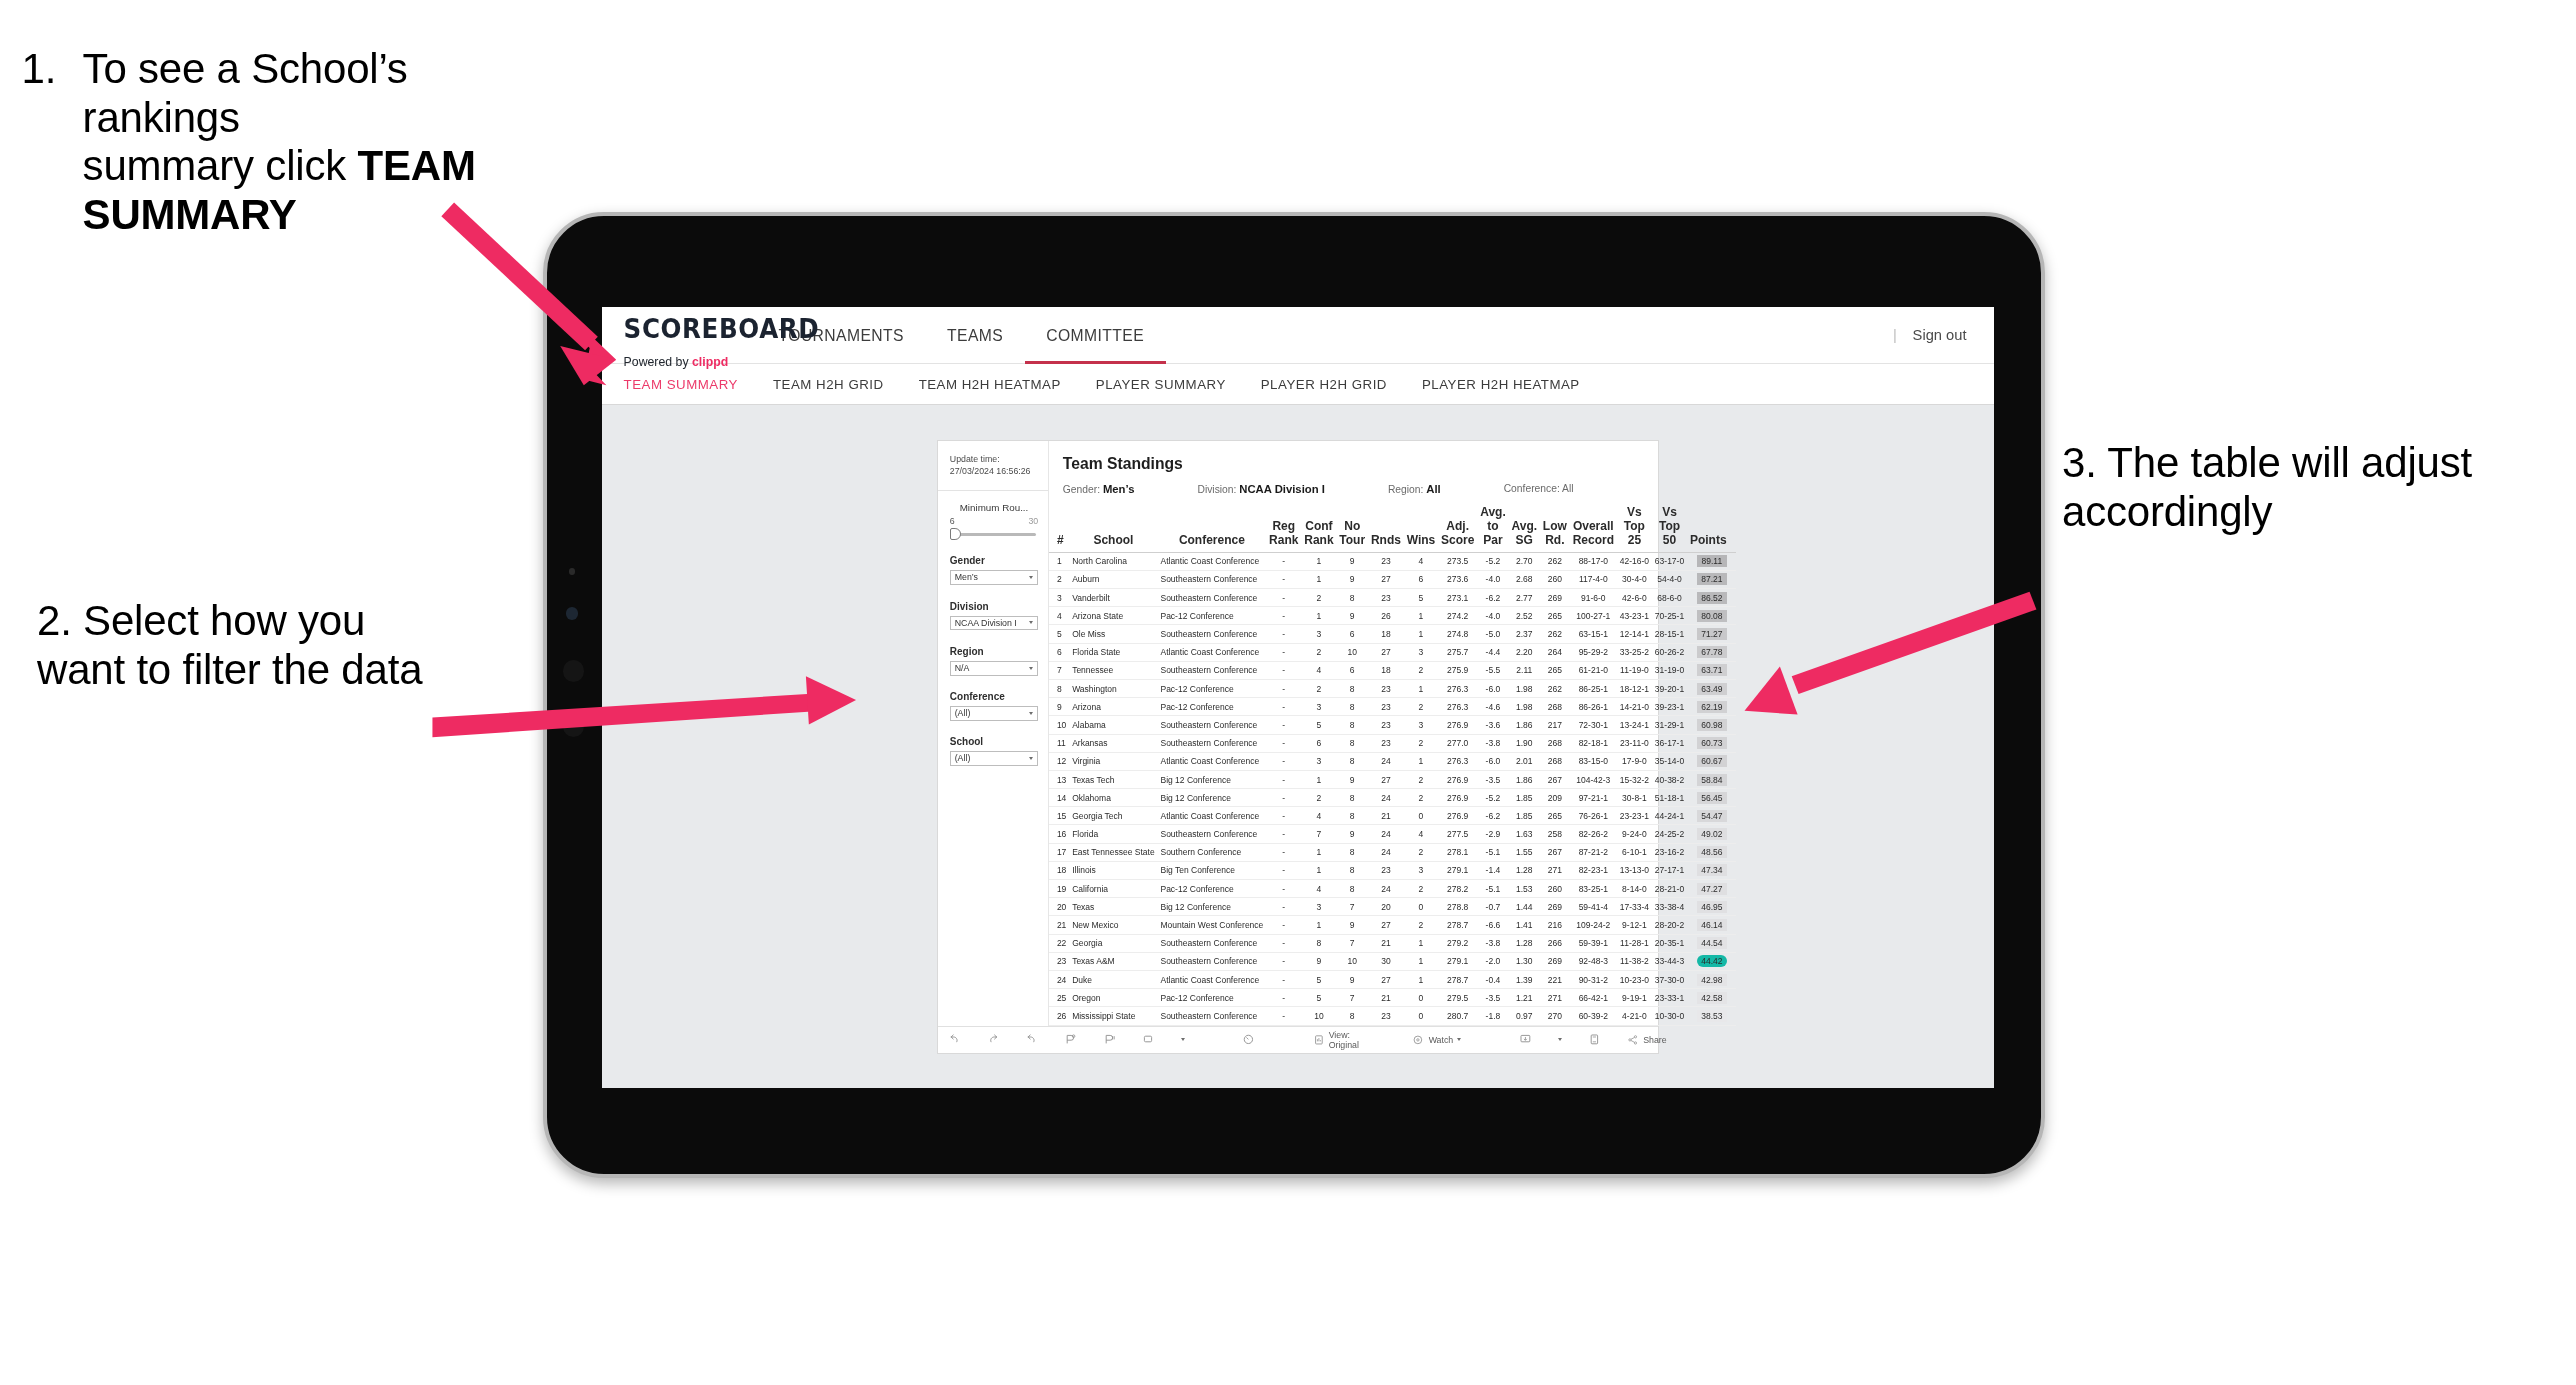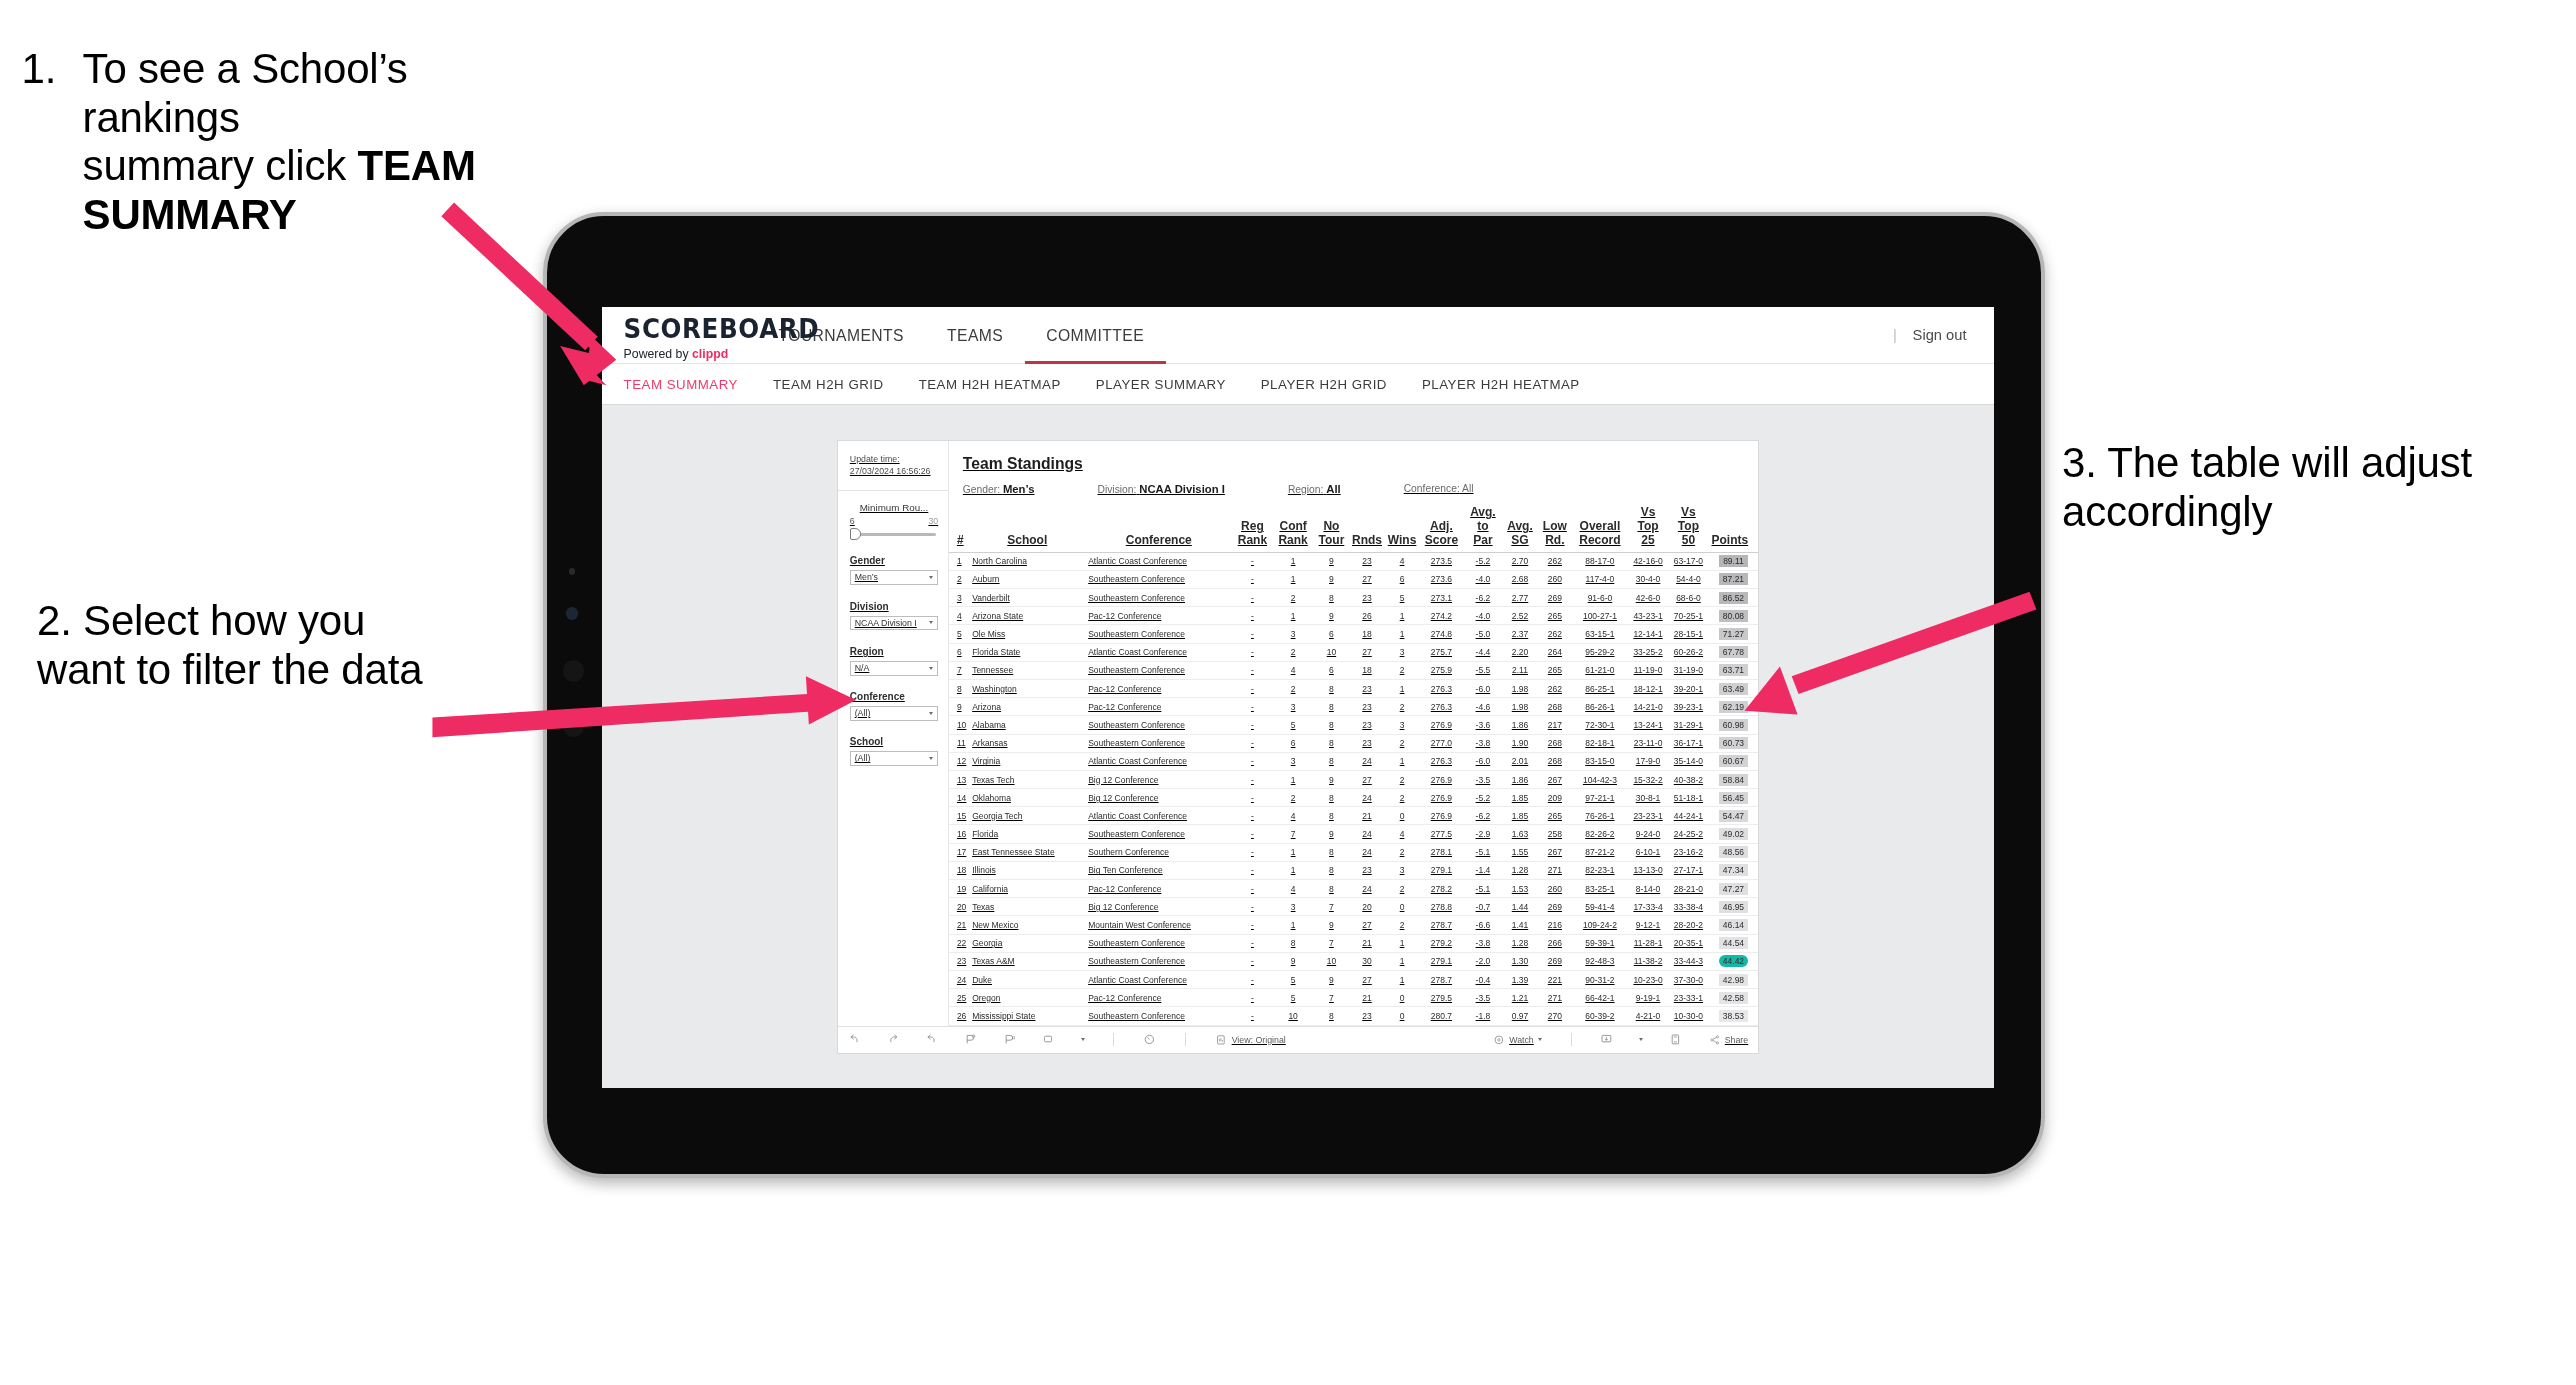--- a/index.html
+++ b/index.html
@@ -58,21 +58,21 @@
     position: relative; height: 57px; background: #fff;
     display: flex; align-items: stretch;
     border-bottom: 1px solid #e3e3e3;
   }
   #brand { padding: 6.9px 0 0 21.6px; width: 155px; }
   #brand .logo {
     font-size: 24.6px; font-weight: 700; letter-spacing: 0.6px;
     color: #1b2330; font-family: "DejaVu Sans", sans-serif;
     transform: scaleY(1.06); transform-origin: left top;
   }
-  #brand .sub { font-size: 12.3px; color:#20262e; margin-top: 4px; }
+  #brand .sub { font-size: 12.3px; color:#20262e; margin-top: 12px; }
   #brand .sub .cl { color:#ee2b62; font-weight:700; }
   .topnav { display:flex; align-items:center; }
   .topnav a {
     font-size: 15.7px; color:#3c3c3c; letter-spacing: 0.4px;
     padding: 0 21.6px; line-height: 57px; text-decoration:none;
     display:inline-block; height:57px;
   }
   .topnav a.active { color:#3c3c3c; box-shadow: inset 0 -2.9px 0 #c4314b; }
   #signout {
     margin-left:auto; display:flex; align-items:center; gap: 15.7px;
@@ -86,23 +86,23 @@
   }
   #subnav a {
     font-size: 13.3px; letter-spacing:0.5px; color:#3c3c3c;
     text-decoration:none; margin-right: 35px;
   }
   #subnav a.active { color:#ec3a6a;text-align:center; }
 
   
   #vizwrap { padding: 35px 0 0 0; display:flex; justify-content:center; }
   #viz {
-    width: 922px; background:#fff;
+    width: 722px; background:#fff;
     border:1px solid #d9d9d9;
-    display:flex; flex-direction:column;text-decoration:underline;
+    display:flex; flex-direction:column;
   }
   #vizbody { display:flex; }
 
   
   #filters {
     width: 111px; border-right:1px solid #e6e6e6; padding: 11.8px 9.8px 9.8px 11.8px;
     font-size: 9.3px; color:#333;
   }
   .ftime { font-size: 8.8px; color:#4a4a4a; line-height:1.4; }
   .fsep { border-top:1px solid #e3e3e3; margin: 12.8px -9.8px 10.8px -11.8px; }

